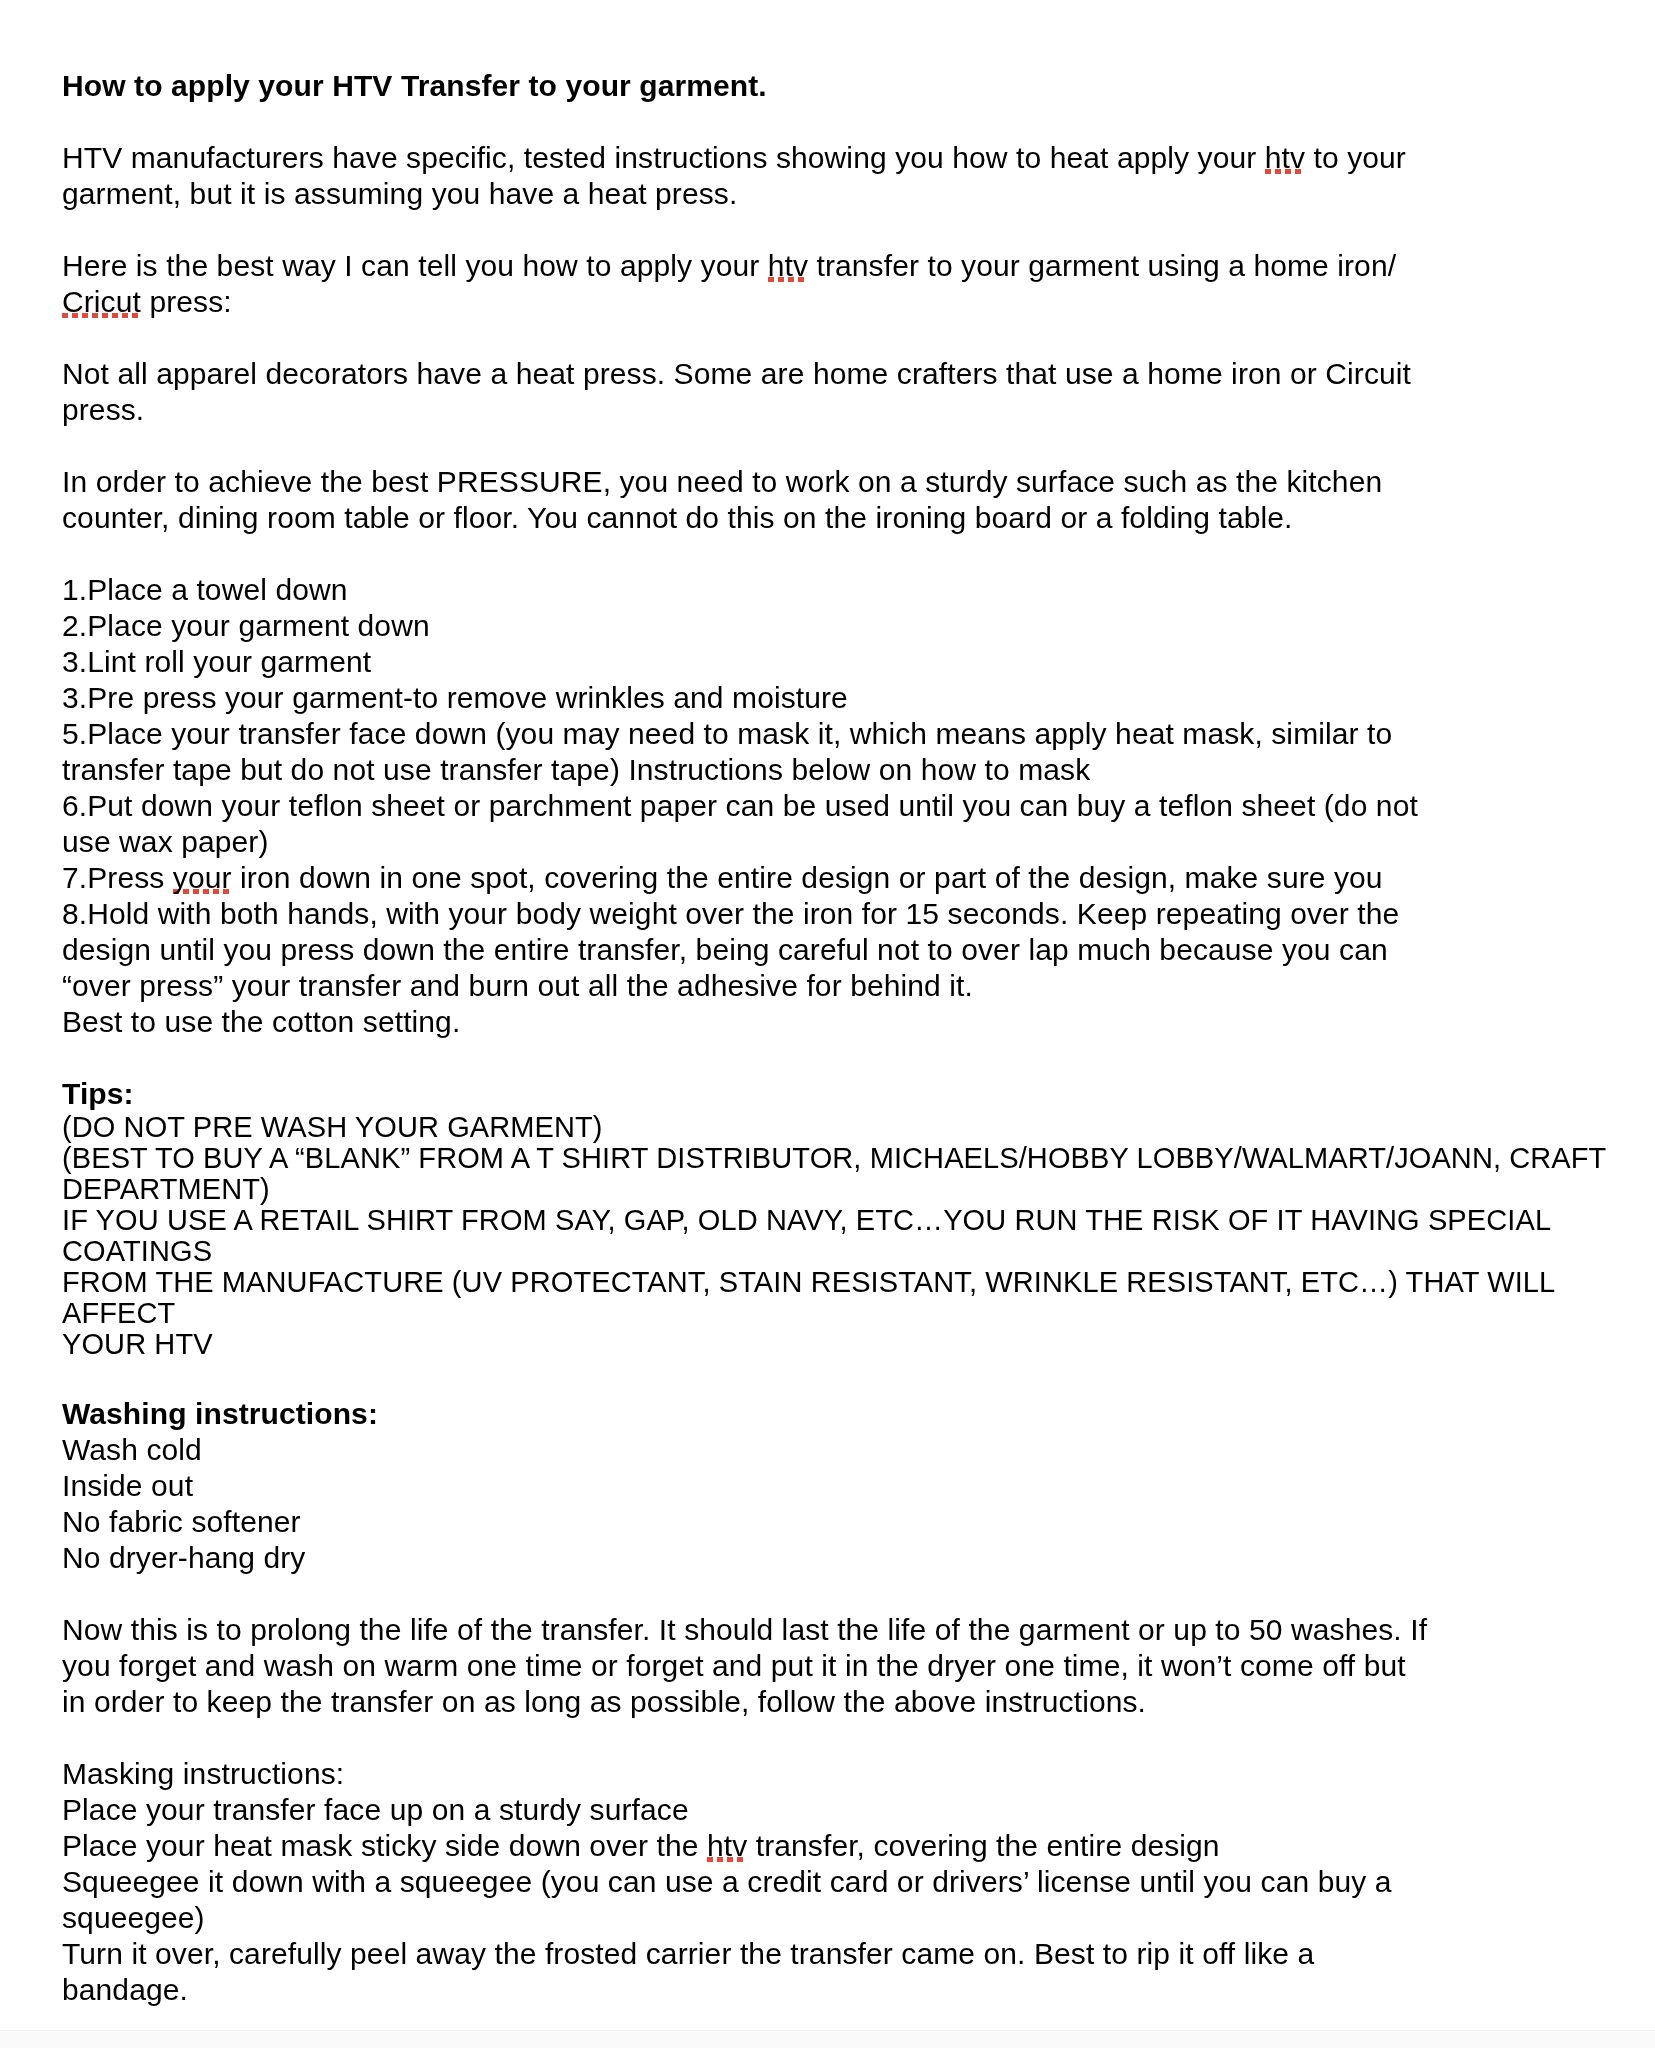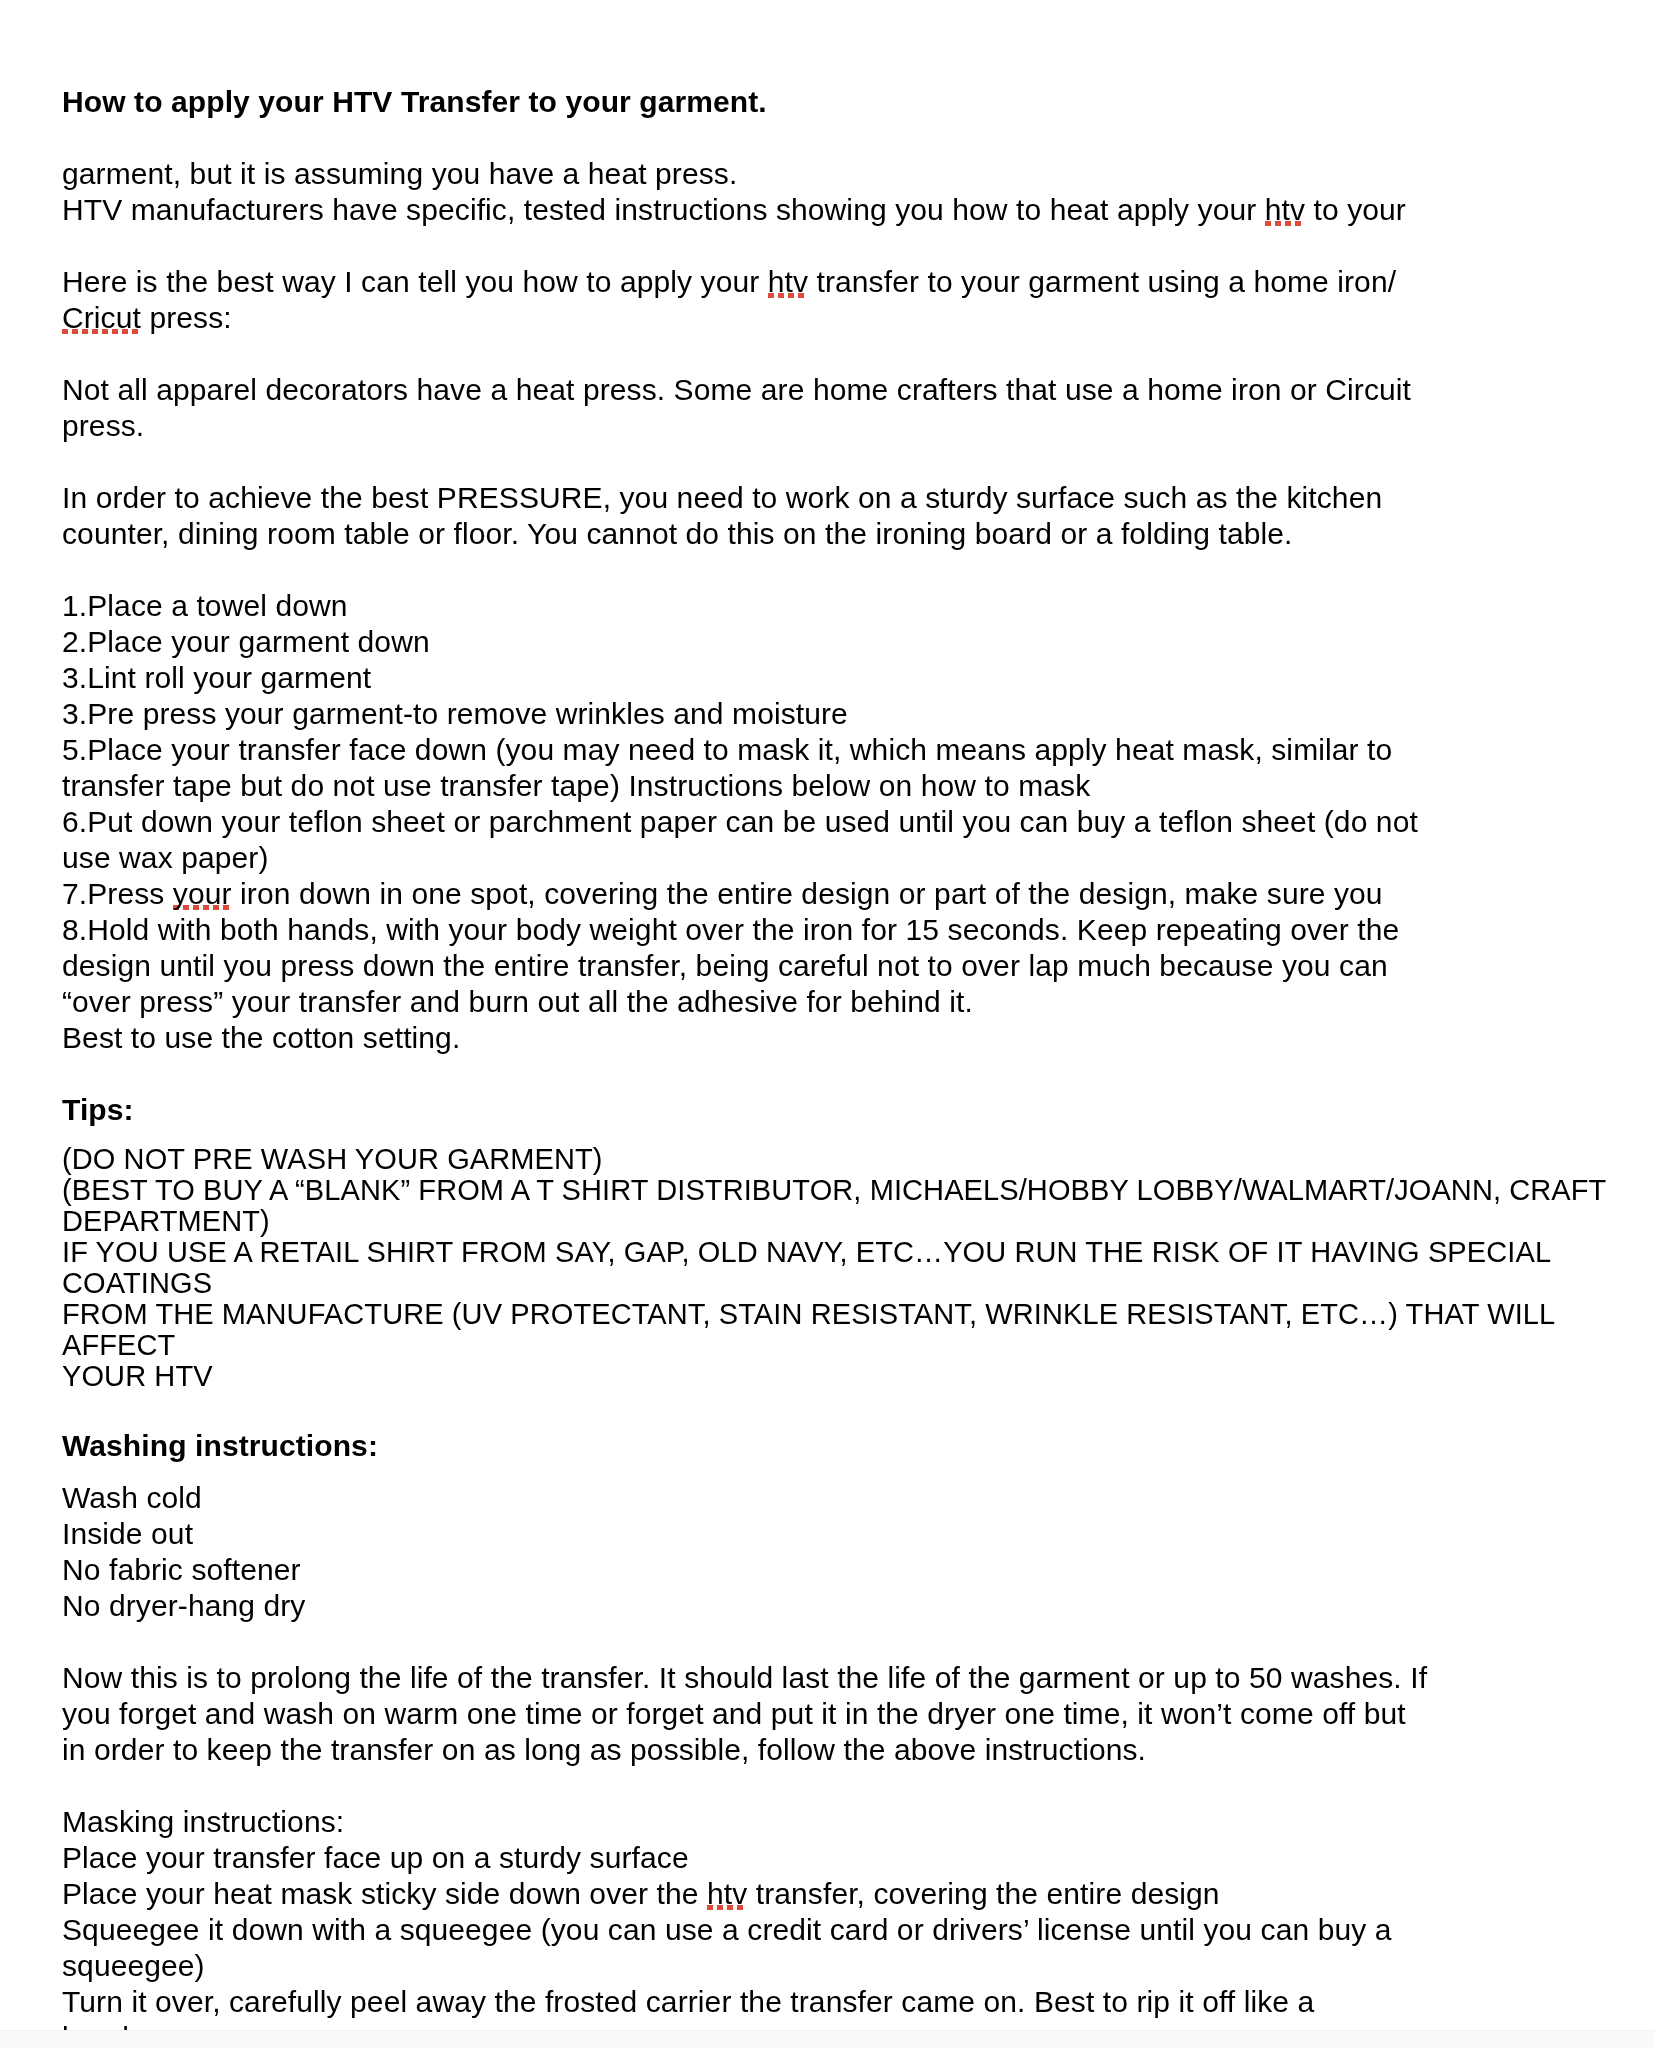--- a/index.html
+++ b/index.html
@@ -22,21 +22,20 @@
     left: 62px;
     right: 40px;
   }
   .block {
     font-size: 30px;
     line-height: 36px;
     letter-spacing: 0.1px;
   }
   .block.gap {
     margin-bottom: 36px;
-    margin-top: 16px;
   }
   .block.bold {
     font-weight: bold;
   }
   .block.caps {
     font-size: 29px;
     line-height: 31px;
     letter-spacing: 0.1px;
   }
   .line {
@@ -58,22 +57,22 @@
 </style>
 </head>
 <body>
 
 <div class="page" style="background: rgb(255, 255, 255); color: rgb(0, 0, 0);">
   <div class="content">
       <div class="block bold gap">
         <div class="line"><span>How to apply your HTV Transfer to your garment.</span></div>
       </div>
       <div class="block body gap">
+        <div class="line"><span>HTV manufacturers have specific, tested instructions showing you how to heat apply your </span><span class="sp">htv</span><span> to your</span></div>
         <div class="line"><span>garment, but it is assuming you have a heat press.</span></div>
-        <div class="line"><span>HTV manufacturers have specific, tested instructions showing you how to heat apply your </span><span class="sp">htv</span><span> to your</span></div>
       </div>
       <div class="block body gap">
         <div class="line"><span>Here is the best way I can tell you how to apply your </span><span class="sp">htv</span><span> transfer to your garment using a home iron/</span></div>
         <div class="line"><span class="sp">Cricut</span><span> press:</span></div>
       </div>
       <div class="block body gap">
         <div class="line"><span>Not all apparel decorators have a heat press. Some are home crafters that use a home iron or Circuit</span></div>
         <div class="line"><span>press.</span></div>
       </div>
       <div class="block body gap">

